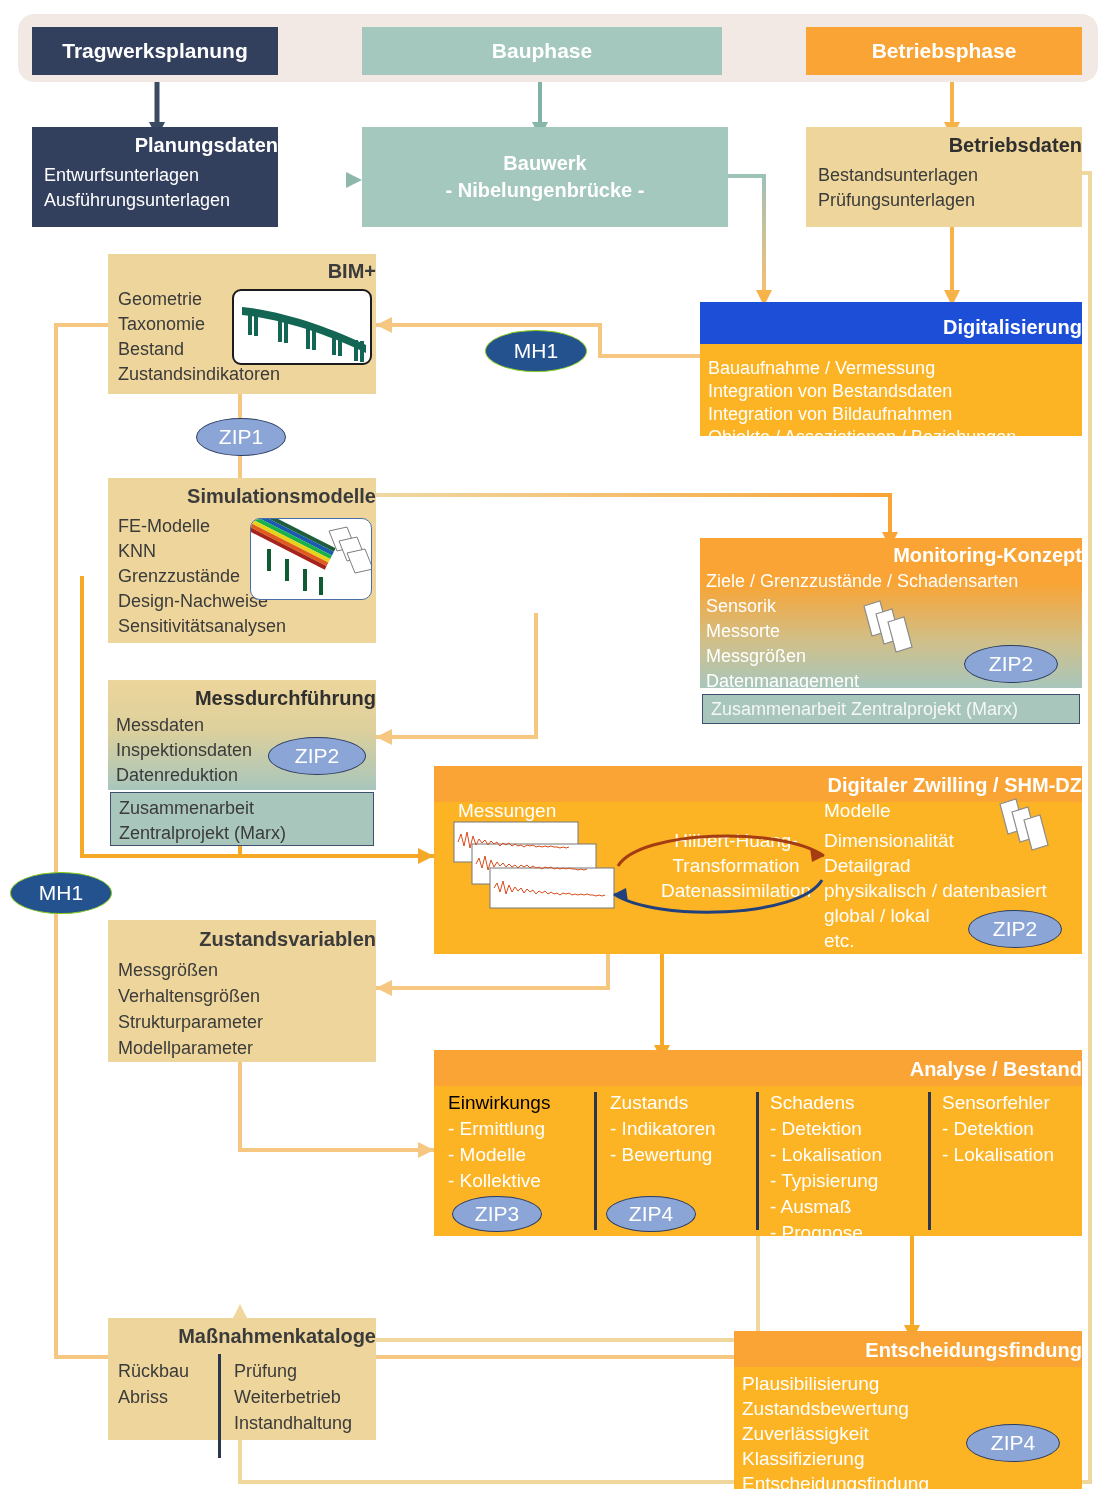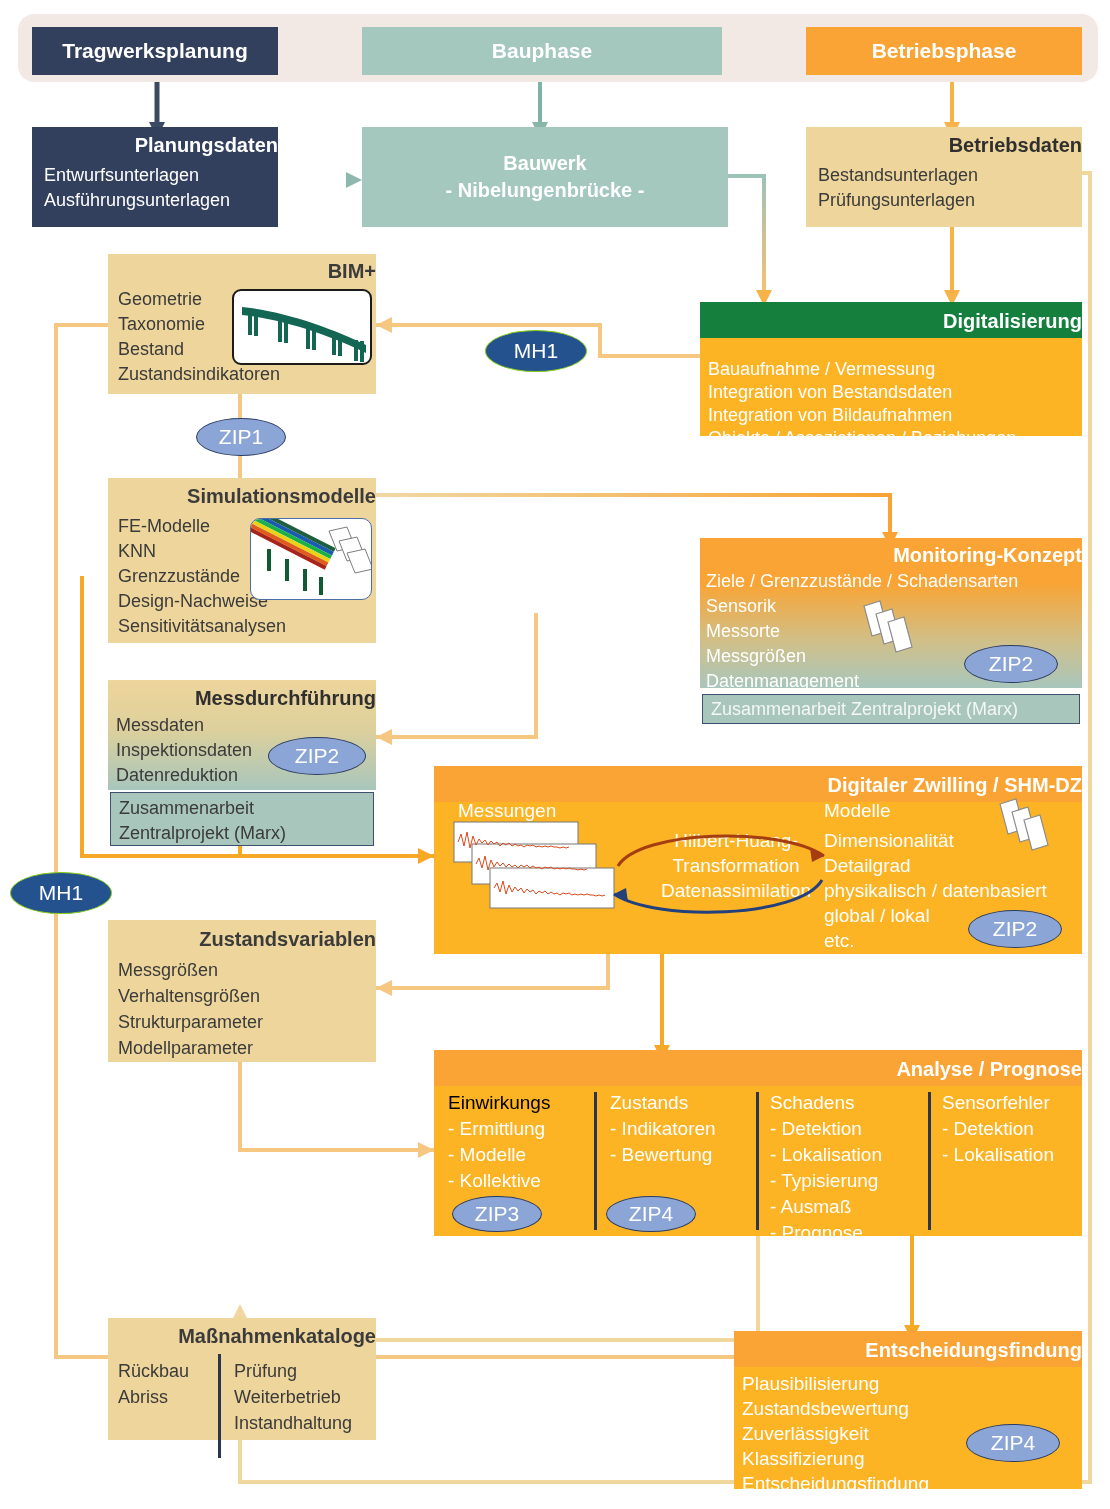--- a/index.html
+++ b/index.html
@@ -183,22 +183,22 @@
           <rect x="78" y="36" width="4" height="23"></rect>
         <rect x="98" y="42" width="4" height="22"></rect>
           <rect x="104" y="43" width="4" height="22"></rect>
         <rect x="120" y="49" width="4" height="21"></rect>
           <rect x="126" y="50" width="4" height="21"></rect>
       </g>
     </svg>
   </div>
 
   <div class="box" style="left:700px;top:302px;width:382px;height:134px;background:#fcb425;">
-    <div class="hdr" style="font-size:20px;padding-top:6px;background:#15803d;color:#fff;height:30px;line-height:26px;">Digitalisierung</div>
-    <div class="lines" style="font-size:18px;line-height:23px;padding:20px 0 0 8px;color:#ffffff;">Bauaufnahme / Vermessung
+    <div class="hdr" style="font-size:20px;padding-top:12px;background:#1d4ed8;color:#fff;height:30px;line-height:26px;">Digitalisierung</div>
+    <div class="lines" style="font-size:18px;line-height:23px;padding:13px 0 0 8px;color:#ffffff;">Bauaufnahme / Vermessung
 Integration von Bestandsdaten
 Integration von Bildaufnahmen
 Objekte / Assoziationen / Beziehungen</div>
   </div>
 
   <div class="badge zip" style="left:196px;top:418px;width:88px;height:36px;">ZIP1</div>
 
   <div class="badge mh" style="left:485px;top:330px;width:100px;height:40px;">MH1</div>
 
   <div class="badge mh" style="left:10px;top:872px;width:100px;height:40px;">MH1</div>
@@ -319,21 +319,21 @@
 
   <div class="box tan" style="left:108px;top:920px;width:268px;height:142px;">
     <div class="hdr" style="font-size:20px;padding-top:8px;">Zustandsvariablen</div>
     <div class="lines" style="font-size:18px;line-height:26px;padding:6px 0 0 10px;">Messgrößen
 Verhaltensgrößen
 Strukturparameter
 Modellparameter</div>
   </div>
 
   <div class="box" style="left:434px;top:1050px;width:648px;height:186px;background:#fcb425;">
-    <div class="hdr" style="font-size:20px;padding-top:6px;background:#f9a434;color:#fff;height:30px;line-height:26px;">Analyse / Prognose</div>
+    <div class="hdr" style="font-size:20px;padding-top:6px;background:#f9a434;color:#fff;height:30px;line-height:26px;">Analyse / Bestand</div>
 
     <div style="position:absolute;left:14px;top:42px;width:138px;">
       <div style="font-size:19px;color:#000000;">Einwirkungs</div>
       <div class="lines" style="font-size:19px;line-height:26px;color:#ffffff;padding-top:2px;">-   Ermittlung
 -   Modelle
 -   Kollektive</div>
     </div>
     <div class="divider" style="left:160px;top:42px;width:3px;height:138px;background:#2a3550;"></div>
 
     <div style="position:absolute;left:176px;top:42px;width:130px;">

